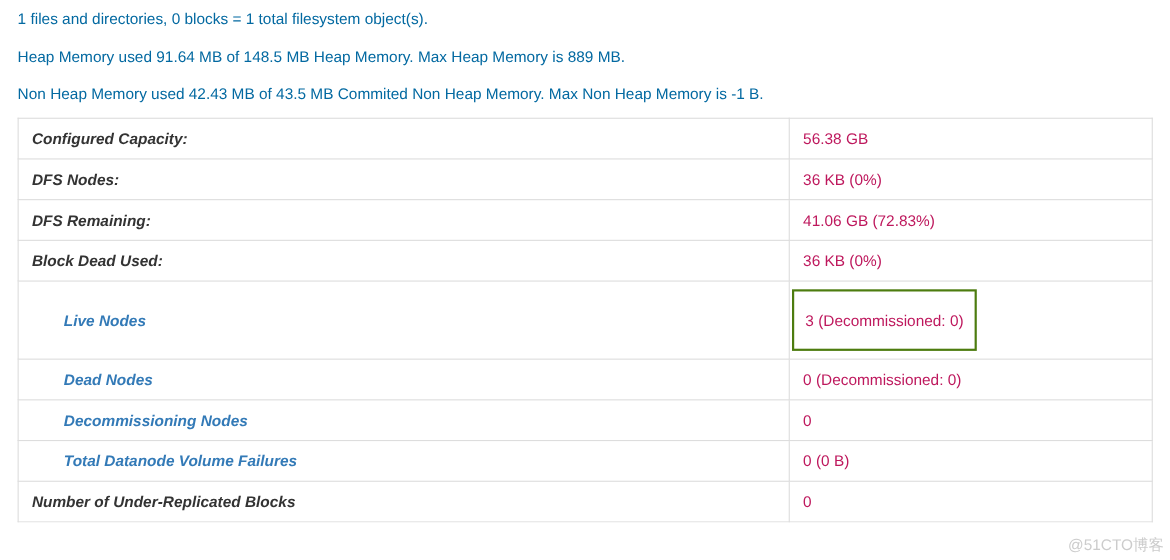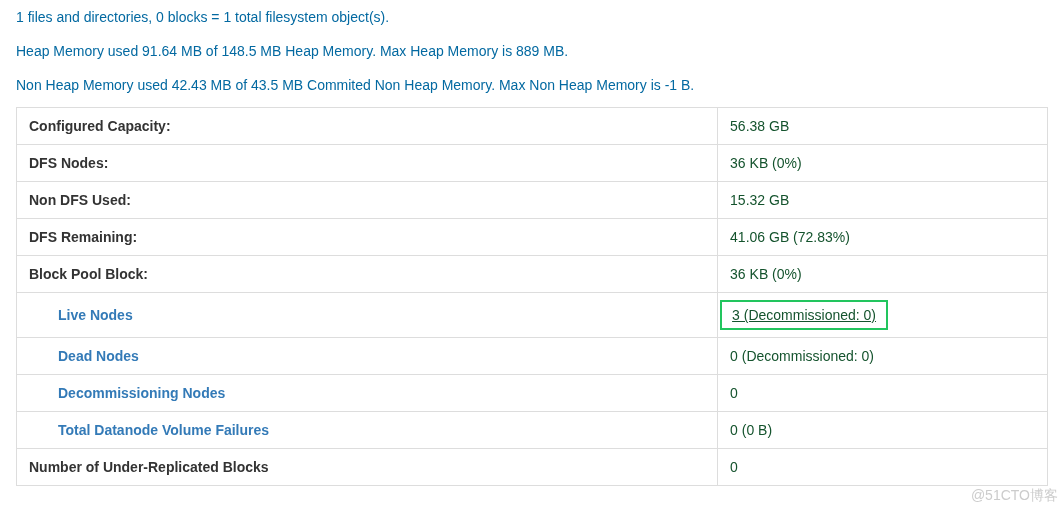--- a/index.html
+++ b/index.html
@@ -21,37 +21,36 @@
     width: 100%;
     border-collapse: collapse;
     margin-top: 8px;
     table-layout: fixed;
   }
   td {
     border: 1px solid #ddd;
     padding: 10px 12px;
     vertical-align: middle;
     font-size: 14px;
-    color: #14532d;
+    color: #be185d;
   }
   col.label-col { width: 68%; }
   col.value-col { width: 32%; }
-  td.label { font-weight: 700; color: #333; }
+  td.label { font-weight: 700; color: #333; font-style: italic; }
   a.link {
     color: #337ab7;
     text-decoration: none;
     font-weight: 700;
     padding-left: 29px;
   }
   .highlight-box {
     display: inline-block;
-    border: 2px solid #22c55e;
-    padding: 5px 10px;
+    border: 2px solid #4d7c0f;
+    padding: 18px 10px;
     margin: -3px -10px;
-    text-decoration: underline;
   }
   .watermark {
     position: fixed;
     right: 6px;
     bottom: 4px;
     color: #ccc;
     font-size: 14px;
     pointer-events: none;
     user-select: none;
     margin-top: 11px;
@@ -72,29 +71,25 @@
   <tbody>
     <tr>
       <td class="label">Configured Capacity:</td>
       <td>56.38 GB</td>
     </tr>
     <tr>
       <td class="label">DFS Nodes:</td>
       <td>36 KB (0%)</td>
     </tr>
     <tr>
-      <td class="label">Non DFS Used:</td>
-      <td>15.32 GB</td>
-    </tr>
-    <tr>
       <td class="label">DFS Remaining:</td>
       <td>41.06 GB (72.83%)</td>
     </tr>
     <tr>
-      <td class="label">Block Pool Block:</td>
+      <td class="label">Block Dead Used:</td>
       <td>36 KB (0%)</td>
     </tr>
     <tr>
       <td class="label">
         <a class="link">Live Nodes</a>
       </td>
       <td>
         <span class="highlight-box">3 (Decommissioned: 0)</span>
       </td>
     </tr>

